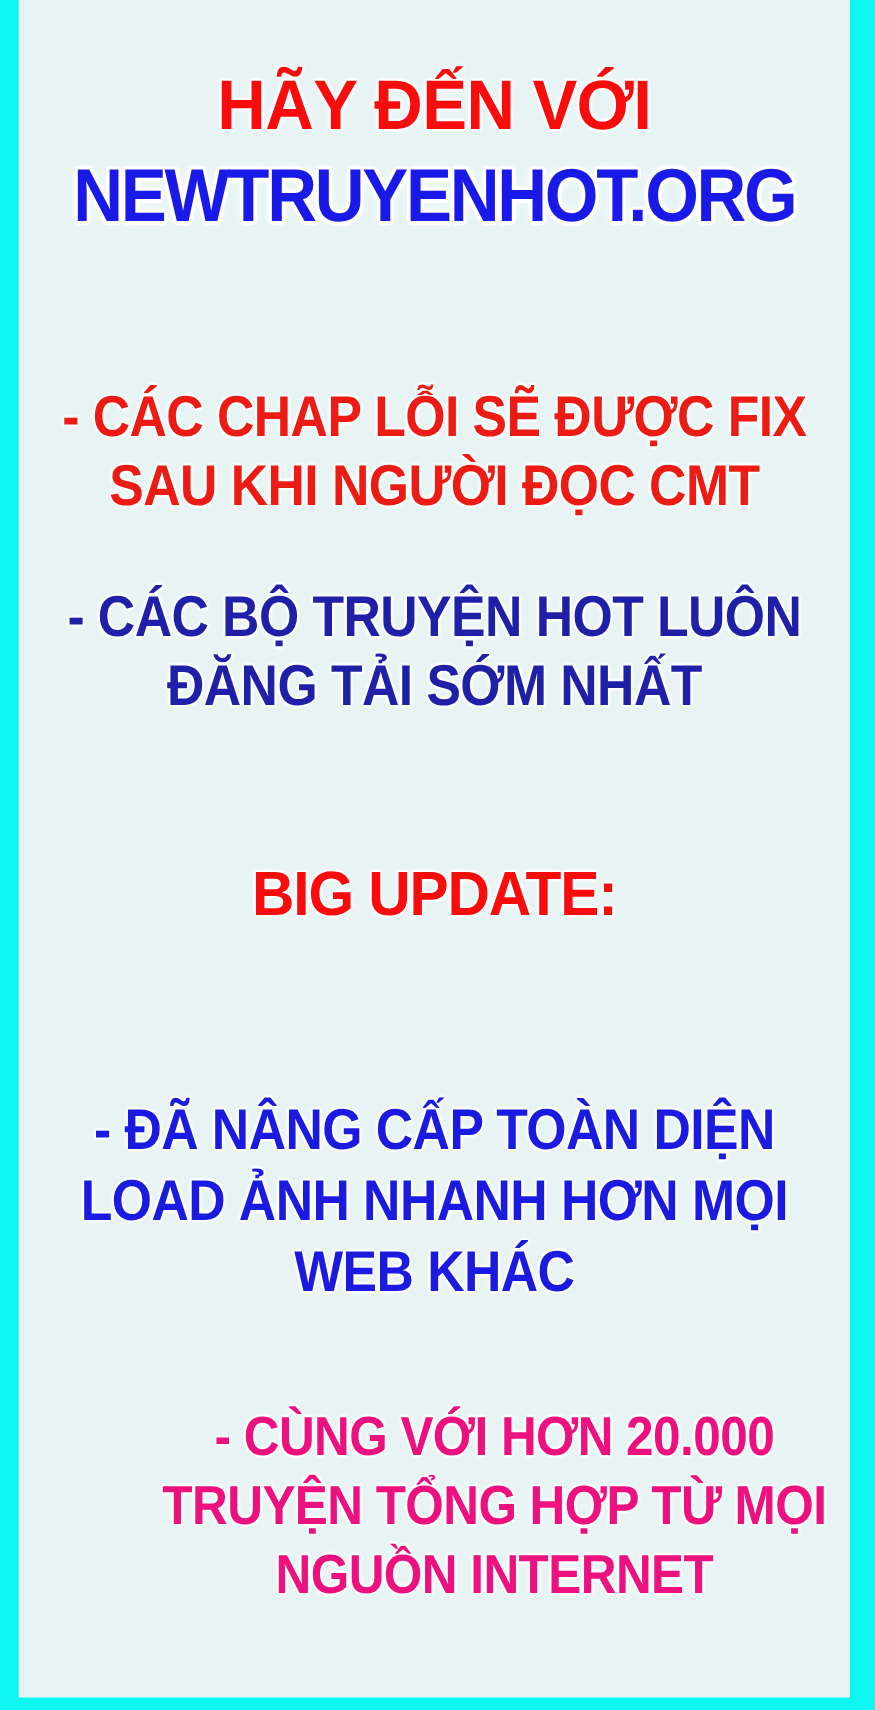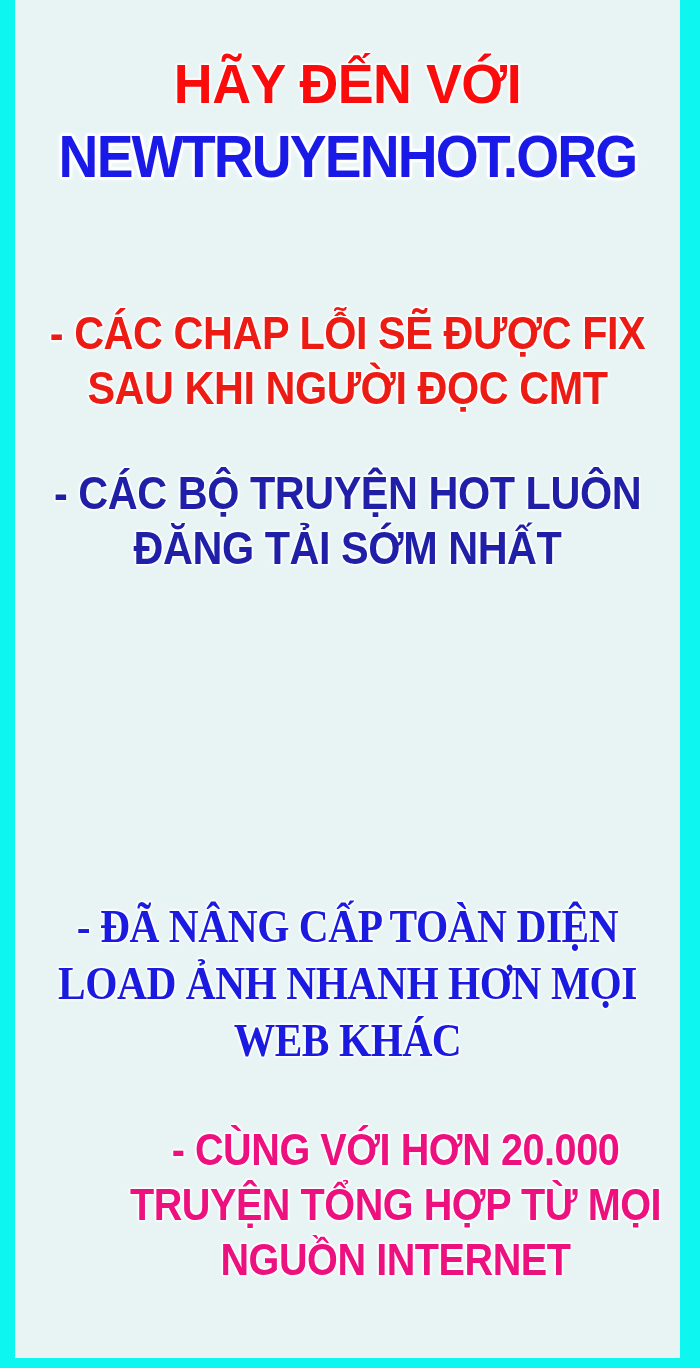--- a/index.html
+++ b/index.html
@@ -75,21 +75,21 @@
   .t-green      { font-size: 44px; color: #0ca81e; transform: scaleX(0.88); }
   .t-blue       { font-size: 46px; color: #1a1ae0; transform: scaleX(0.90); }
   .t-pink       { font-size: 44px; color: #ed1180; transform: scaleX(0.90); }
 
   
   #grp-hero      { top: 55px; }
   #grp-fix       { top: 310px; }
   #grp-hot       { top: 470px; }
   #grp-update    { top: 690px; }
   #grp-green     { top: 780px; }
-  #grp-upgrade   { top: 904px; font-family: Liberation Serif, serif; }
+  #grp-upgrade   { top: 880px; }
   #grp-count     { top: 1128px; margin-left: 48px; }
 </style>
 </head>
 <body>
 
 <div id="banner">
   <div id="canvas">
 
     <div class="stack" id="grp-hero">
       <div class="line t-hero-red glow">HÃY ĐẾN VỚI</div>
@@ -99,20 +99,23 @@
     <div class="stack" id="grp-hot">
       <div class="line t-navy-body glow">- CÁC BỘ TRUYỆN HOT LUÔN</div>
       <div class="line t-navy-body glow" style="margin-top:8px">ĐĂNG TẢI SỚM NHẤT</div>
     </div>
 
     <div class="stack" id="grp-fix">
       <div class="line t-red-body glow">- CÁC CHAP LỖI SẼ ĐƯỢC FIX</div>
       <div class="line t-red-body glow" style="margin-top:8px">SAU KHI NGƯỜI ĐỌC CMT</div>
     </div>
 
+    <div class="stack" id="grp-update">
+      <div class="line t-bigupdate glow">BIG UPDATE:</div>
+    </div>
 
 
     <div class="stack" id="grp-upgrade">
       <div class="line t-blue glow">- ĐÃ NÂNG CẤP TOÀN DIỆN</div>
       <div class="line t-blue glow" style="margin-top:10px">LOAD ẢNH NHANH HƠN MỌI</div>
       <div class="line t-blue glow" style="margin-top:10px">WEB KHÁC</div>
     </div>
 
     <div class="stack" id="grp-count">
       <div class="line t-pink glow">- CÙNG VỚI HƠN 20.000</div>

